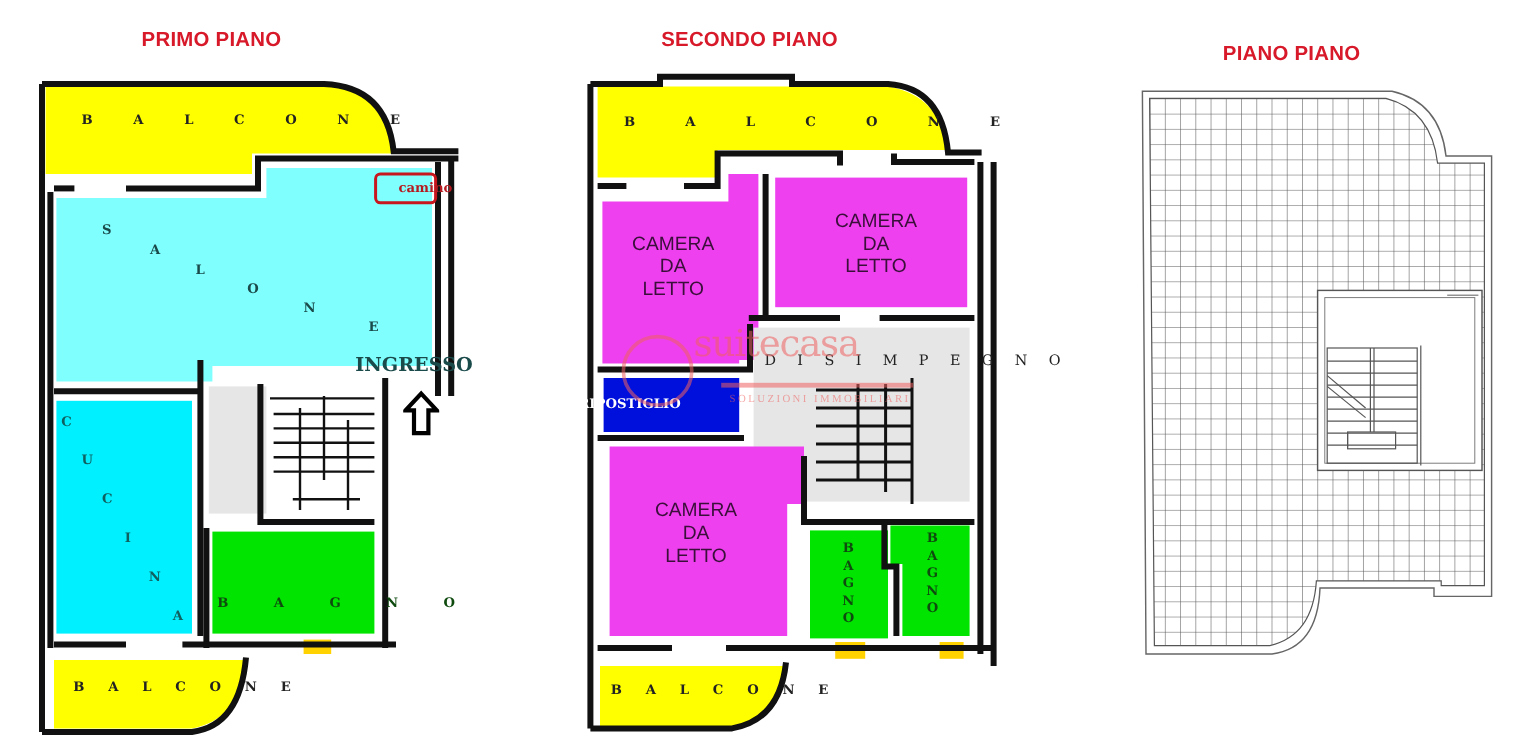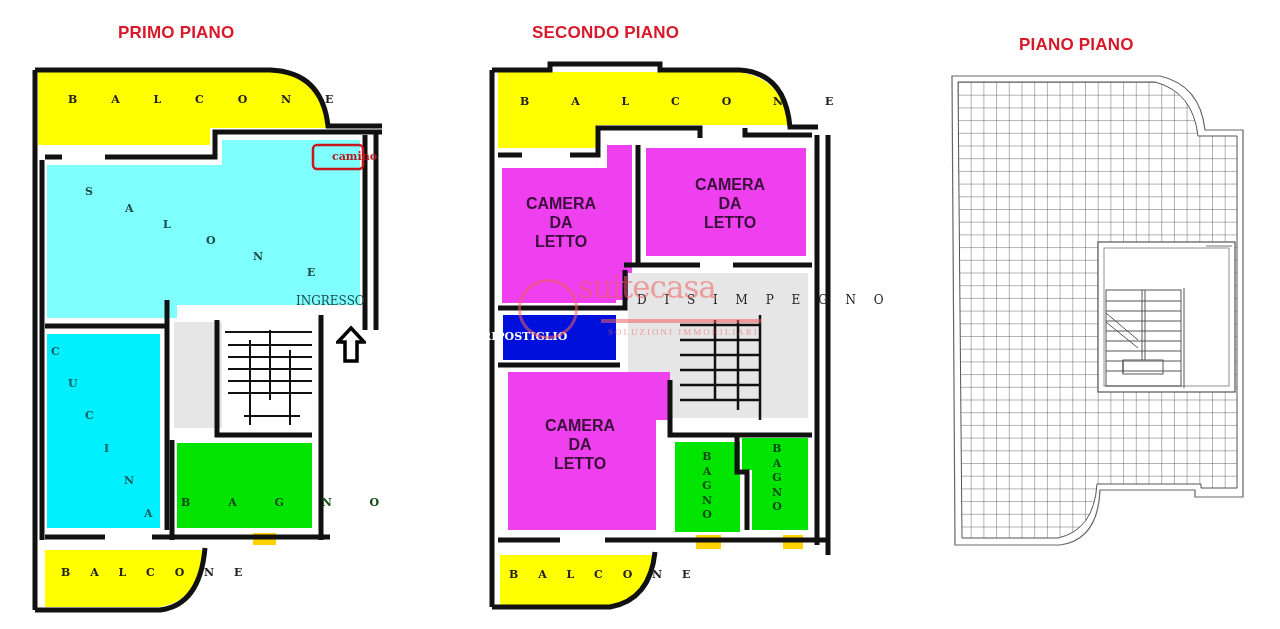--- a/index.html
+++ b/index.html
@@ -1,28 +1,28 @@
 <!DOCTYPE html>
 <html><head>
 <meta charset="utf-8">
 <style>
   html, body { margin:0; padding:0; background:#ffffff; }
   body { width:1280px; height:629px; position:relative; overflow:hidden; font-family:"DejaVu Serif", serif; }
   .title { position:absolute; font-family:"Liberation Sans", sans-serif; font-weight:bold; color:#d7192a; font-size:17px; letter-spacing:0.2px; white-space:nowrap; }
   .lbl { position:absolute; font-family:"DejaVu Serif", serif; font-weight:bold; font-size:11px; color:#222; white-space:nowrap; }
   .spaced { letter-spacing:15px; }
-  .sans-lbl { position:absolute; font-family:"Liberation Sans", sans-serif; font-weight:bold; font-size:16px; color:#3a0f3a; text-align:center; line-height:19px; }
+  .sans-lbl { position:absolute; font-family:"Liberation Sans", sans-serif; font-weight:normal; font-size:16px; color:#3a0f3a; text-align:center; line-height:19px; }
   .vert { position:absolute; font-family:"DejaVu Serif", serif; font-weight:bold; font-size:11px; color:#222; text-align:center; }
   svg { position:absolute; left:0; top:0; }
 </style>
 </head>
 <body>
 
 <div class="title" style="left:118px; top:23px;text-align:center;">PRIMO PIANO</div>
-<div class="title" style="left:532px; top:23px;">SECONDO PIANO</div>
+<div class="title" style="left:551px; top:23px;">SECONDO PIANO</div>
 <div class="title" style="left:1019px; top:35px;">PIANO PIANO</div>
 
 <div>
   <svg width="1280" height="629">
 
     <path d="M38 70 L270 70 Q322 75 327 128 L210 128 L210 145 L38 145 Z" fill="#ffff00"></path>
 
     <path d="M47 165 L222 165 L222 140 L360 140 L360 305 L177 305 L177 318 L47 318 Z" fill="#80ffff"></path>
 
     <rect x="47" y="334" width="113" height="194" fill="#00f0ff"></rect>
@@ -71,21 +71,21 @@
 
   <div class="lbl spaced" style="left:68px; top:93px;">B A L C O N E</div>
   <div class="lbl" style="left:332px; top:150px; color:#b41a20;">camino</div>
 
   <div class="lbl" style="left:85px; top:185px; color:#1a4a4a;">S</div>
   <div class="lbl" style="left:125px; top:202px; color:#1a4a4a;">A</div>
   <div class="lbl" style="left:163px; top:218px; color:#1a4a4a;">L</div>
   <div class="lbl" style="left:206px; top:234px; color:#1a4a4a;">O</div>
   <div class="lbl" style="left:253px; top:250px; color:#1a4a4a;">N</div>
   <div class="lbl" style="left:307px; top:266px; color:#1a4a4a;">E</div>
-  <div class="lbl" style="left:296px; top:294px; font-weight:normal; font-size:12px; color:#1a4a4a;">INGRESSO</div>
+  <div class="lbl" style="left:296px; top:294px; font-weight:bold; font-size:16px; color:#1a4a4a;">INGRESSO</div>
 
   <div class="lbl" style="left:51px; top:345px; color:#106060;">C</div>
   <div class="lbl" style="left:68px; top:377px; color:#106060;">U</div>
   <div class="lbl" style="left:85px; top:409px; color:#106060;">C</div>
   <div class="lbl" style="left:104px; top:442px; color:#106060;">I</div>
   <div class="lbl" style="left:124px; top:474px; color:#106060;">N</div>
   <div class="lbl" style="left:144px; top:507px; color:#106060;">A</div>
 
   <div class="lbl spaced" style="left:181px; top:496px; color:#0f4a0f; letter-spacing:17px;">B A G N O</div>
   <div class="lbl spaced" style="left:61px; top:566px; letter-spacing:8px;">B A L C O N E</div>

